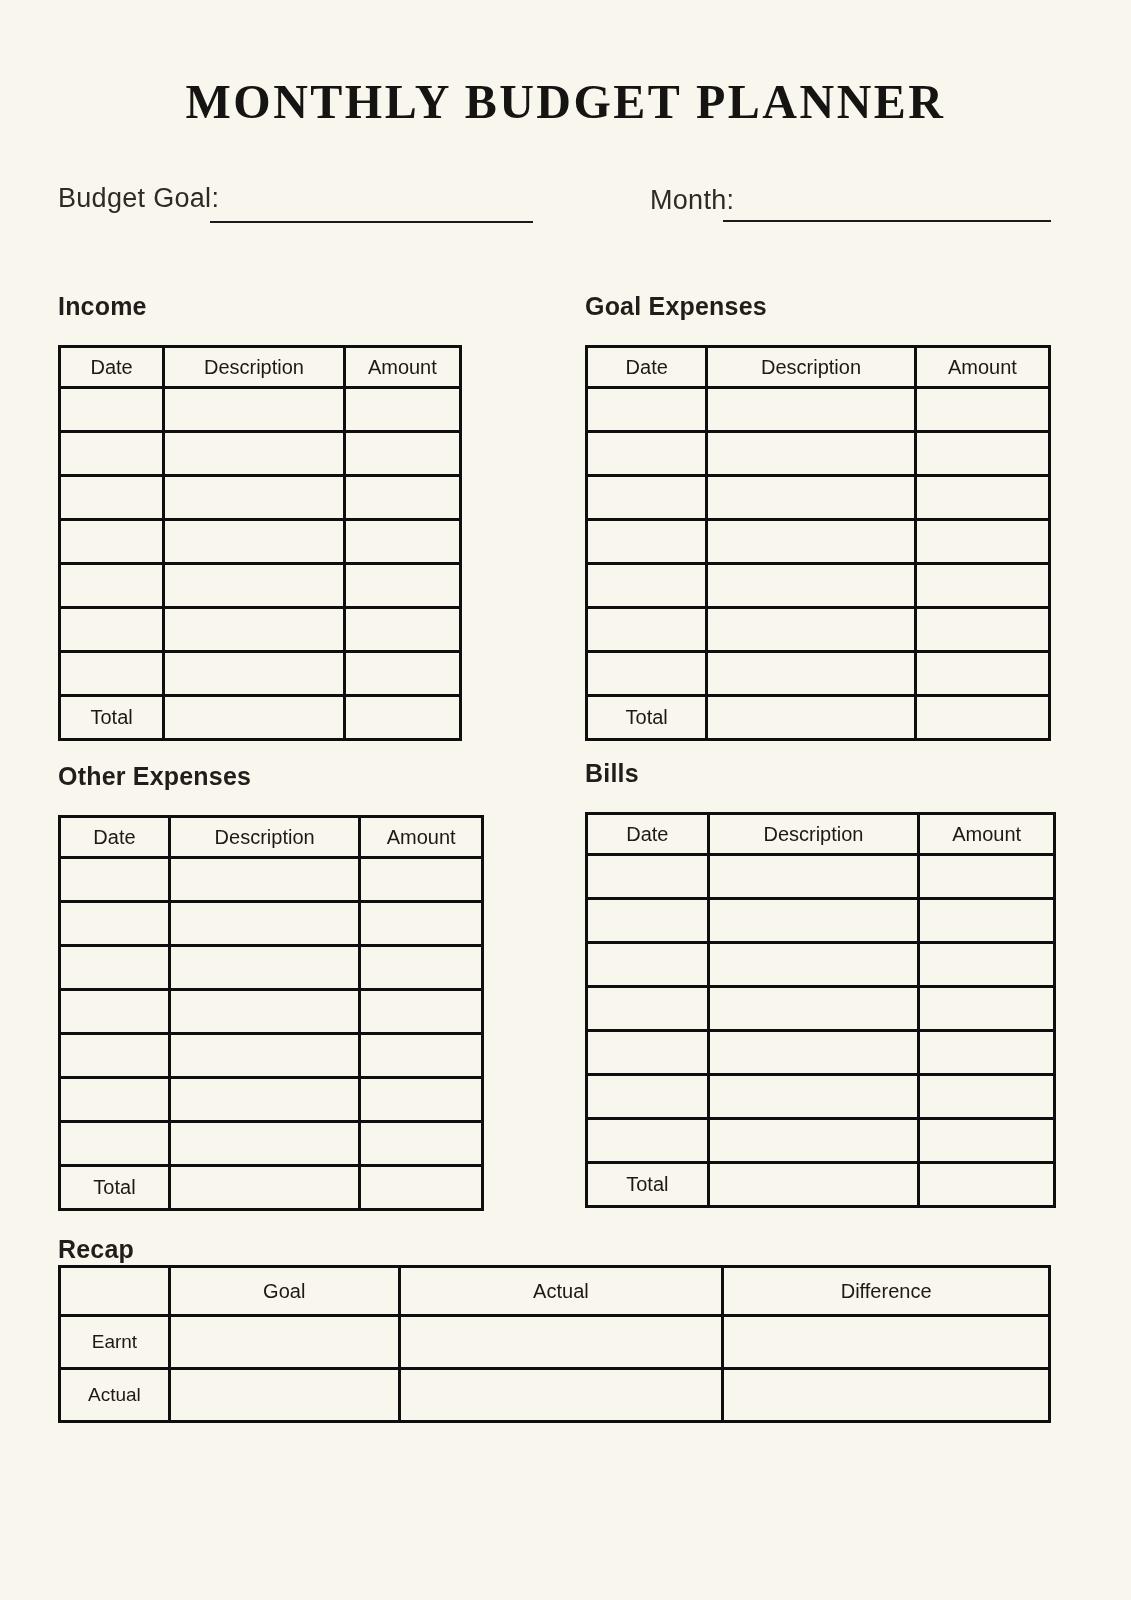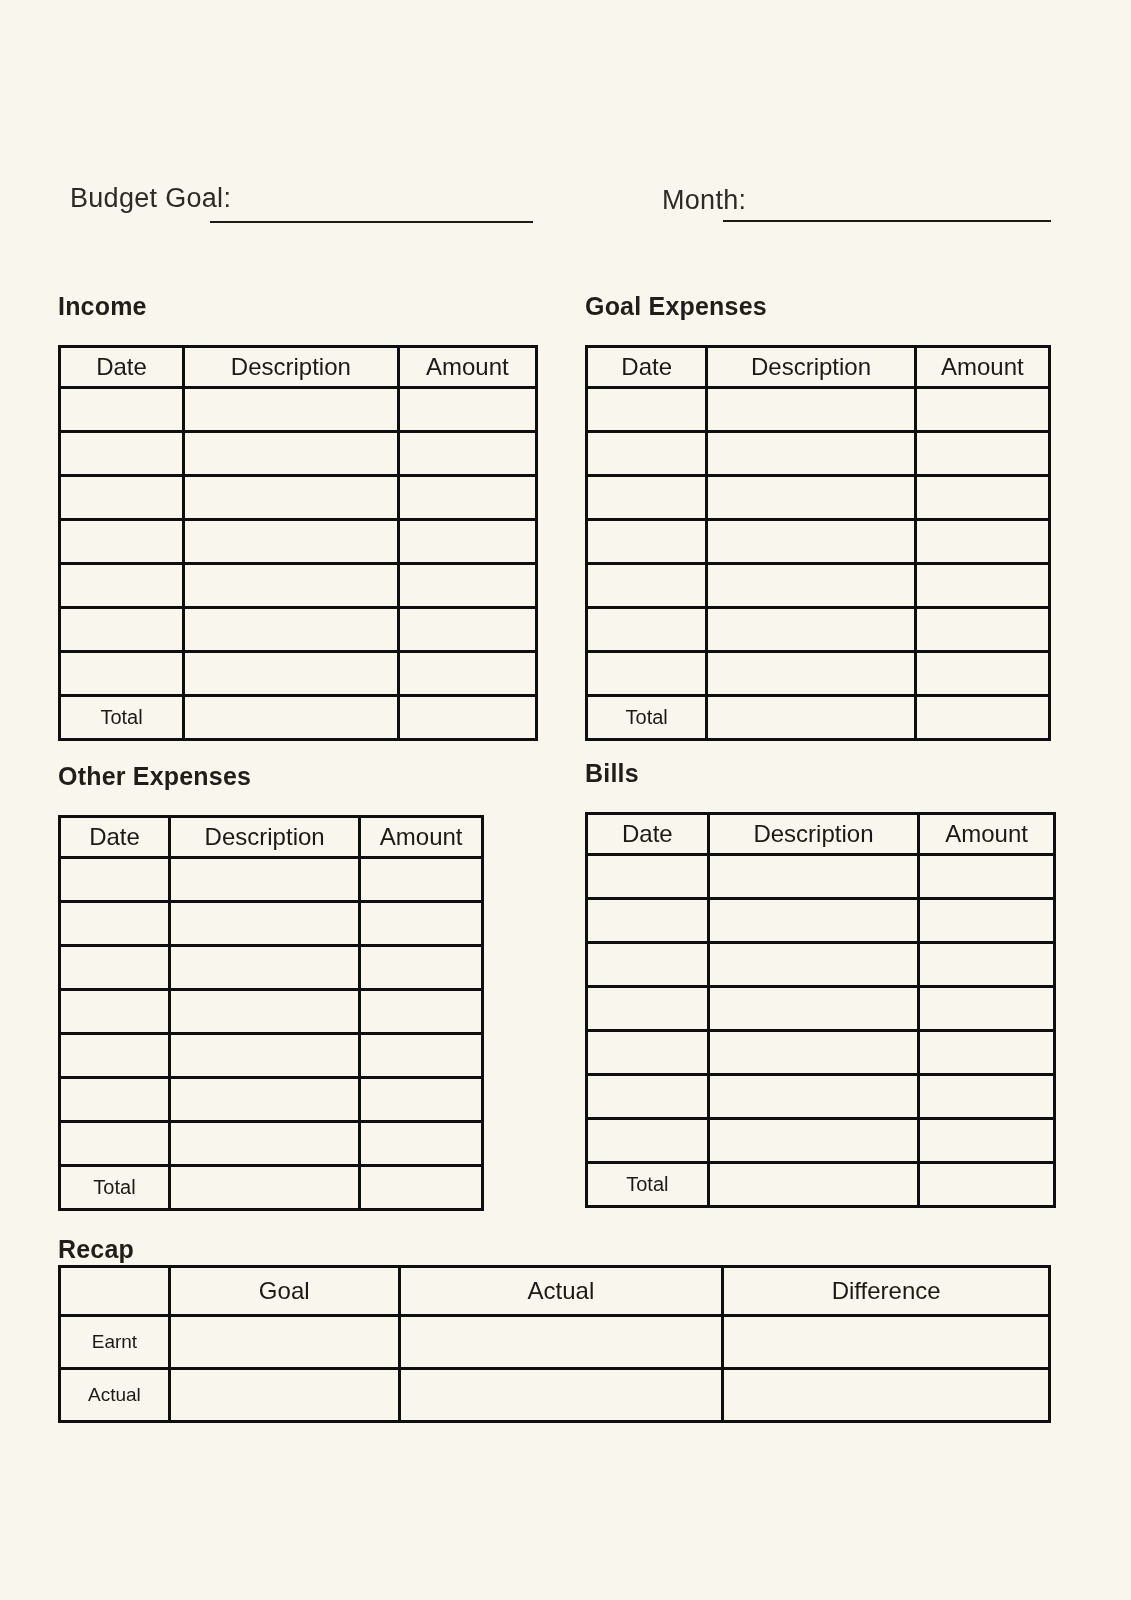--- a/index.html
+++ b/index.html
@@ -25,34 +25,33 @@
     margin: 0;
   }
 
   
   .field-label {
     position: absolute;
     font-size: 27px;
     font-weight: 400;
     color: #2e2a26;
     letter-spacing: 0.3px;
-    margin-left: 12px;
   }
   .lbl-goal  { left: 58px;  top: 183px; }
   .lbl-month { left: 650px; top: 185px; }
   .field-line {
     position: absolute; height: 0;
     border-bottom: 2px solid #1c1a18;
   }
   .line-goal  { left: 210px; top: 221px; width: 323px; }
   .line-month { left: 723px; top: 220px; width: 328px; }
 
   
   .tbl-sec { position: absolute; }
-  .sec-income { left: 58px;  top: 292px; width: 480px; }
+  .sec-income { left: 58px;  top: 292px; width: 404px; }
   .sec-fixed  { left: 585px; top: 292px; width: 466px; }
   .sec-other  { left: 58px;  top: 762px; width: 426px; }
   .sec-bills  { left: 585px; top: 759px; width: 471px; }
   .sec-recap  { left: 58px;  top: 1235px; width: 993px; }
 
   .tbl-sec h2 {
     margin: 0 0 24px 0;
     font-size: 25px;
     font-weight: 700;
     letter-spacing: 0.2px;
@@ -67,21 +66,21 @@
     table-layout: fixed;
     background: #f9f6ed;
   }
   table.grid th, table.grid td {
     border: 3px solid #0f0f0f;
     padding: 0;
     text-align: center;
     vertical-align: middle;
     font-weight: 400;
   }
-  table.grid th { height: 38px; font-size: 24px; color: #1c1917; }
+  table.grid th { height: 38px; font-size: 20px; color: #1c1917; }
   table.grid td { height: 41px; font-size: 20px; }
   .total-label { font-size: 20px; }
 
   
   col.c-date { width: 26%; }
   col.c-desc { width: 45%; }
   col.c-amt  { width: 29%; }
 
   
   col.r-label { width: 11.1%; }
@@ -89,20 +88,21 @@
   col.r-act   { width: 32.7%; }
   col.r-diff  { width: 33%; }
   table.recap th { height: 46px; }
   table.recap td { height: 50px; font-size: 19px; }
 </style>
 </head>
 <body>
 
 <div class="sheet">
 
+  <h1 class="page-title">MONTHLY BUDGET PLANNER</h1>
 
   <div class="field-label lbl-goal">Budget Goal:</div>
   <div class="field-line line-goal"></div>
 
   <div class="field-label lbl-month">Month:</div>
   <div class="field-line line-month"></div>
 
   <section class="tbl-sec sec-income">
     <h2>Income</h2>
     <table class="grid">

